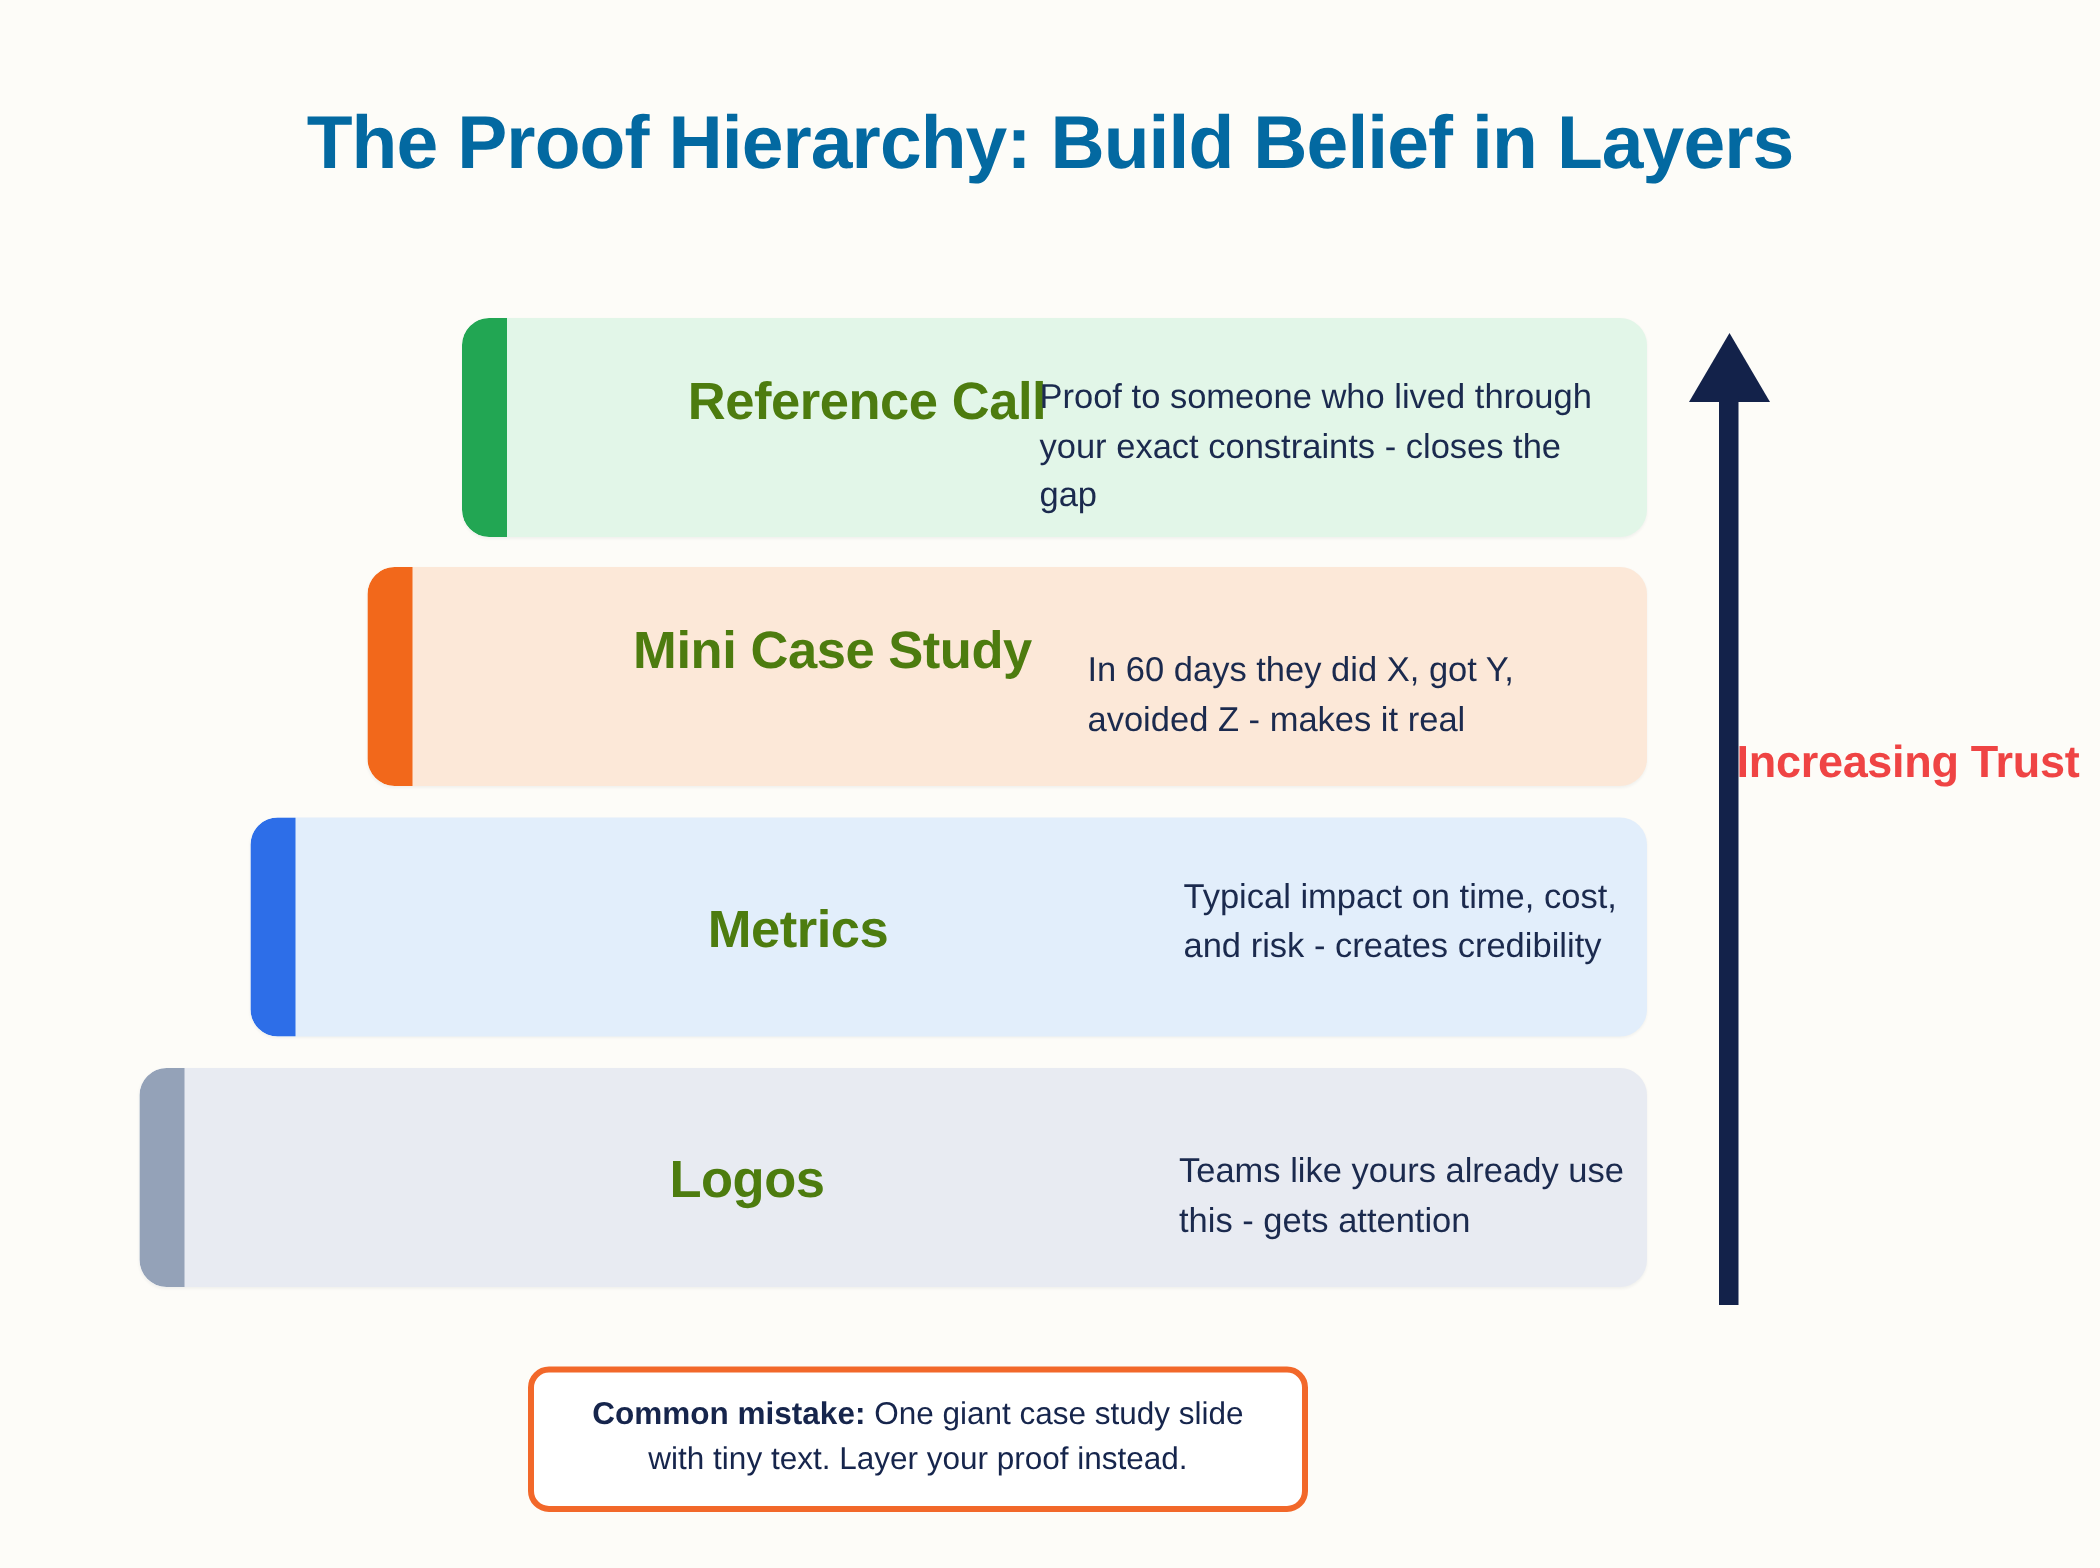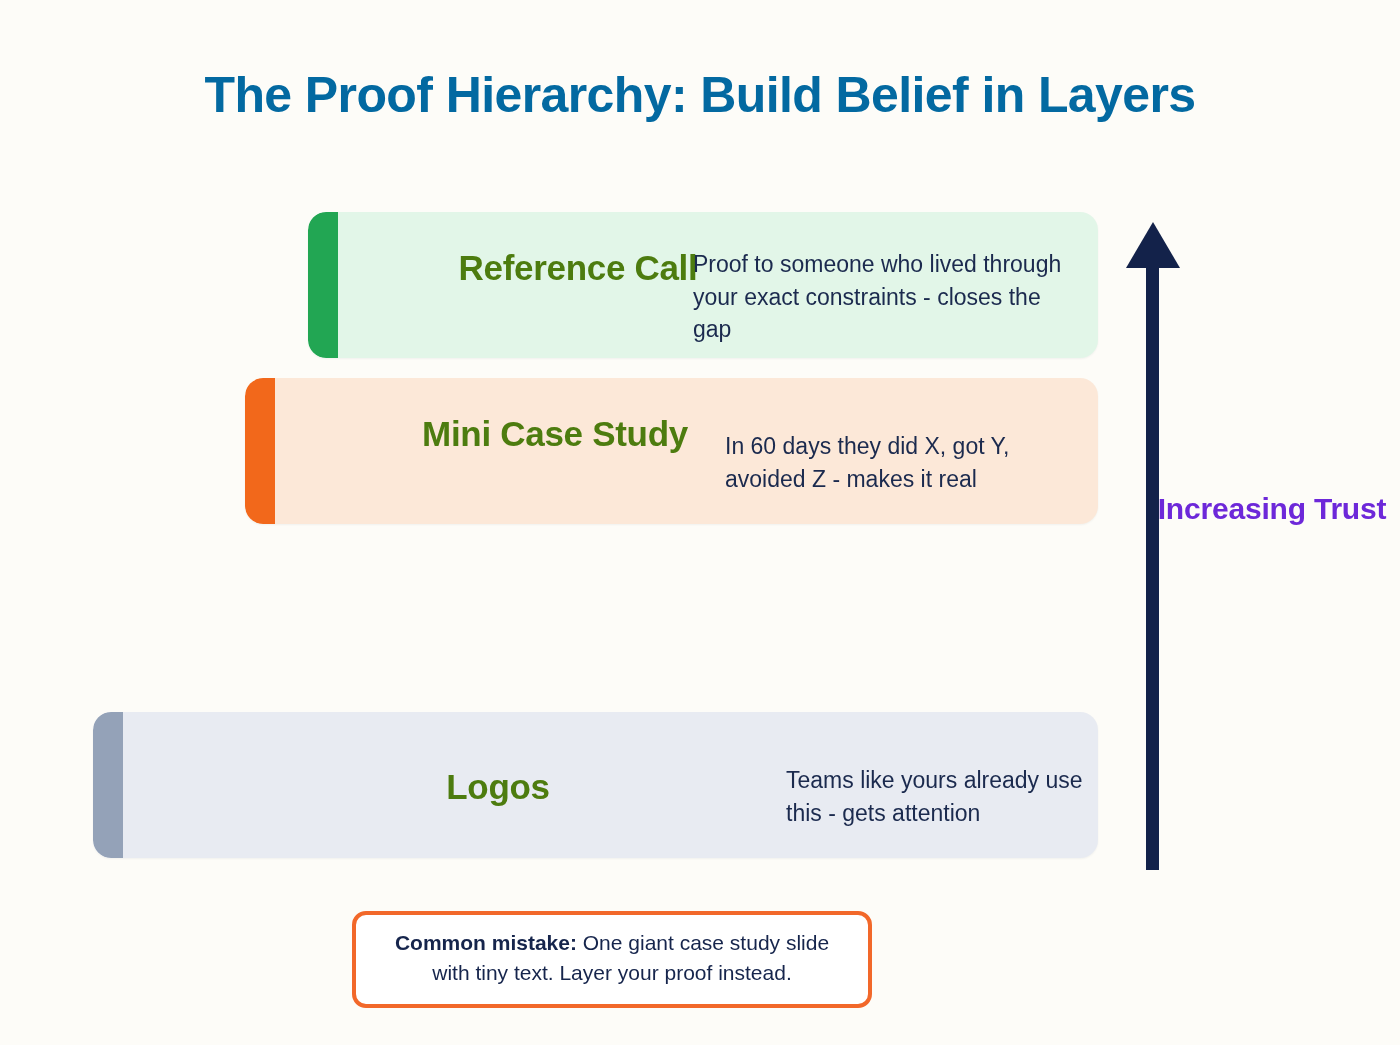--- a/index.html
+++ b/index.html
@@ -114,21 +114,21 @@
 
   #trust-label {
     position: absolute;
     left: 1152px;
     top: 490px;
     width: 240px;
     text-align: center;
     font-size: 30px;
     font-weight: bold;
     line-height: 1.27;
-    color: #6d28d9;
+    color: #ef4444;
     letter-spacing: -0.2px;
   }
 
   
   #footnote {
     position: absolute;
     left: 352px;
     top: 911px;
     width: 520px;
     box-sizing: border-box;
@@ -161,20 +161,27 @@
     </div>
 
     <div class="layer" id="layer-1" style="background: rgb(252, 232, 216); justify-content: space-between;">
       <div class="layer-accent" style="background: rgb(242, 104, 27);"></div>
       <div class="layer-body">
         <div class="layer-label">Mini Case Study</div>
         <div class="layer-desc">In 60 days they did X, got Y, avoided Z - makes it real</div>
       </div>
     </div>
 
+    <div class="layer" id="layer-2" style="background: rgb(226, 238, 251);">
+      <div class="layer-accent" style="background: rgb(45, 110, 232);"></div>
+      <div class="layer-body">
+        <div class="layer-label">Metrics</div>
+        <div class="layer-desc">Typical impact on time, cost, and risk - creates credibility</div>
+      </div>
+    </div>
 
     <div class="layer" id="layer-3" style="background: rgb(232, 235, 242);">
       <div class="layer-accent" style="background: rgb(148, 162, 184);"></div>
       <div class="layer-body">
         <div class="layer-label">Logos</div>
         <div class="layer-desc">Teams like yours already use this - gets attention</div>
       </div>
     </div>
 
   </div>

